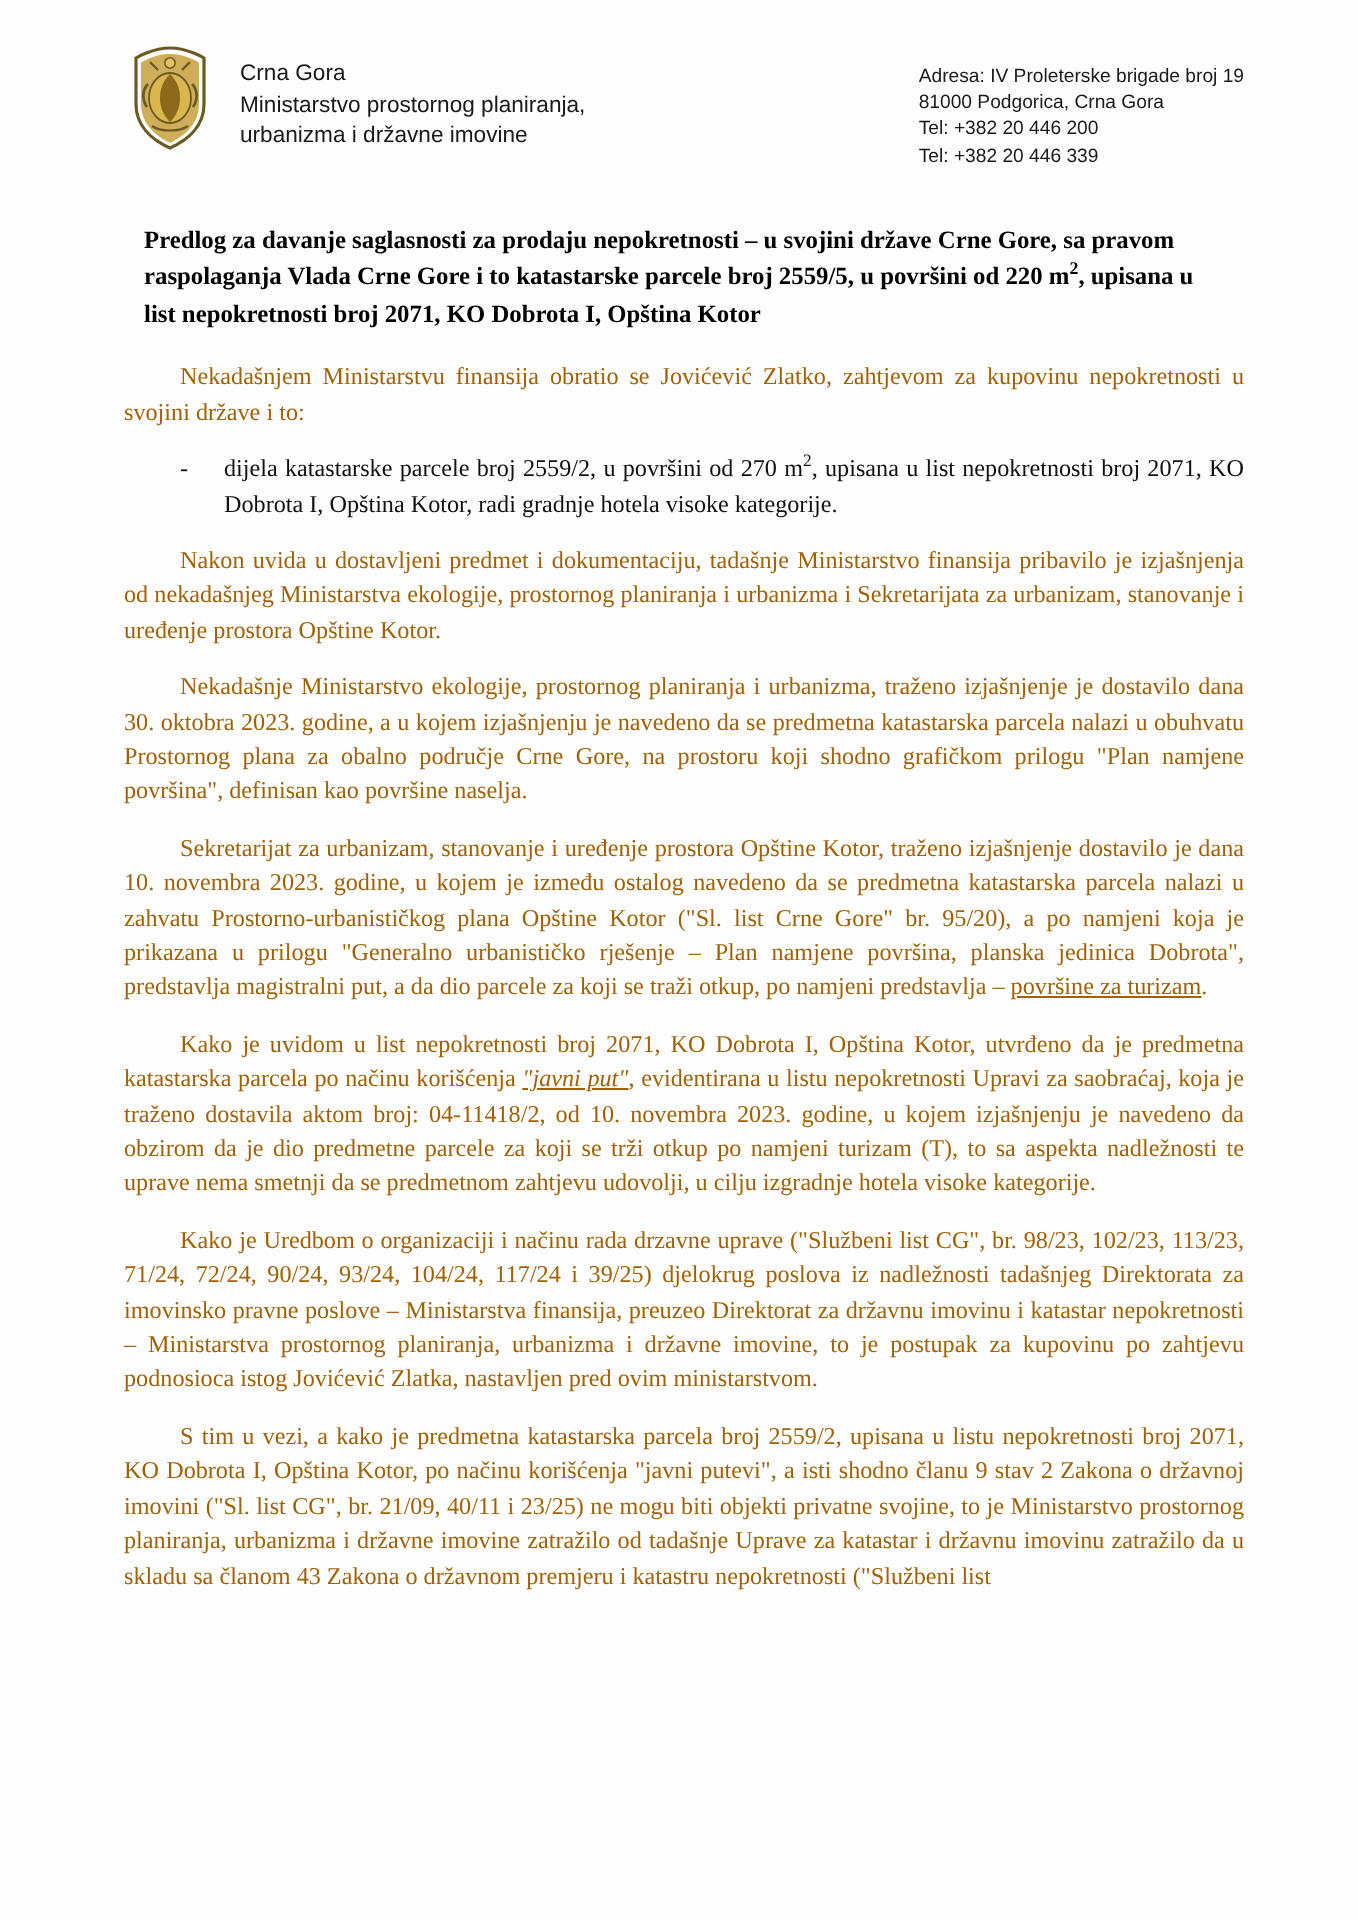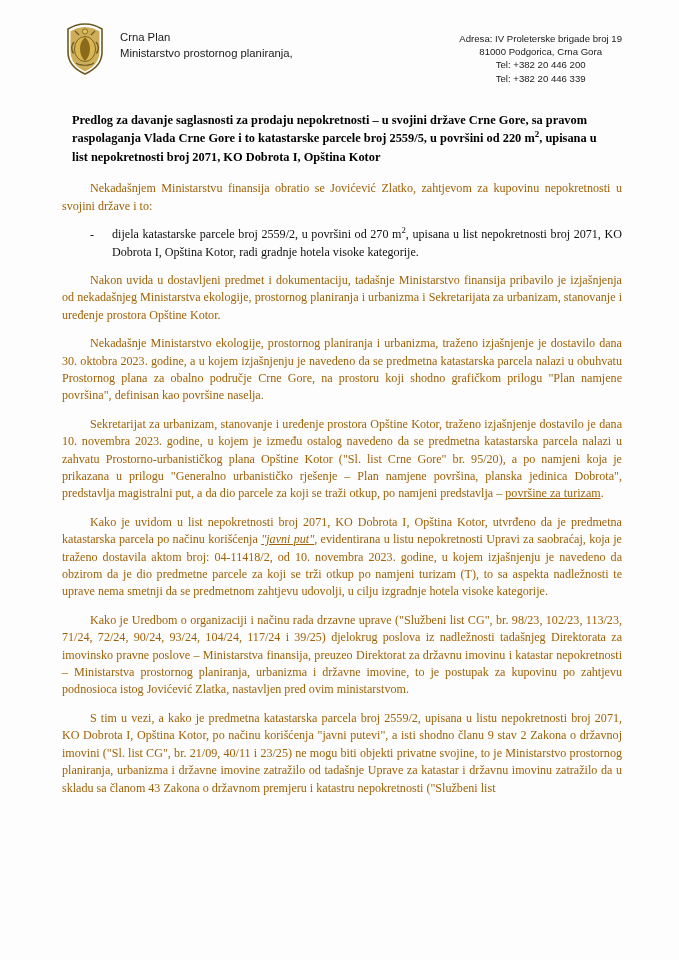--- a/index.html
+++ b/index.html
@@ -51,21 +51,21 @@
     font-family: "Liberation Sans", sans-serif;
     font-size: 11.3px;
     line-height: 15.6px;
     color: #1a1a1a;
     padding-top: 8px;
   }
   .addr {
     font-family: "Liberation Sans", sans-serif;
     font-size: 9.6px;
     line-height: 13.2px;
-    text-align: center;
+    text-align: left;
     color: #1a1a1a;
     padding-top: 10px;
     white-space: pre-line;
   }
   
   .doc-title {
     font-family: "Liberation Serif", serif;
     font-weight: bold;
     font-size: 12.4px;
     line-height: 18.5px;
@@ -128,22 +128,23 @@
             <ellipse cx="23" cy="27" rx="10.5" ry="12.5" fill="#d9b64f" stroke="#6b5a22" stroke-width="0.9"></ellipse>
             <path d="M23 15 C19 19 18 23 18 27 C18 32 20 36 23 39 C26 36 28 32 28 27 C28 23 27 19 23 15 Z" fill="#8c6a1c"></path>
             <path d="M12 20 C9 23 9 28 11.5 31.5" stroke="#6b5a22" stroke-width="1.4" fill="none"></path>
             <path d="M34 20 C37 23 37 28 34.5 31.5" stroke="#6b5a22" stroke-width="1.4" fill="none"></path>
             <path d="M17 13 L13 9 M29 13 L33 9" stroke="#6b5a22" stroke-width="1.2"></path>
             <circle cx="23" cy="9.5" r="2.6" fill="#e2c35c" stroke="#6b5a22" stroke-width="0.8"></circle>
             <path d="M14 41 C18 44 28 44 32 41" stroke="#6b5a22" stroke-width="1.1" fill="none"></path>
           </svg>
         </span>
         <div class="org-lines">
-          <div>Crna Plan</div>
+          <div>Crna Gora</div>
           <div>Ministarstvo prostornog planiranja,</div>
+          <div>urbanizma i državne imovine</div>
         </div>
       </div>
       <div class="addr">Adresa: IV Proleterske brigade broj 19
 81000 Podgorica, Crna Gora
 Tel: +382 20 446 200
 Tel: +382 20 446 339</div>
     </div>
 
     <div class="doc-title">
       <span>Predlog za davanje saglasnosti za prodaju nepokretnosti – u svojini države Crne</span>

